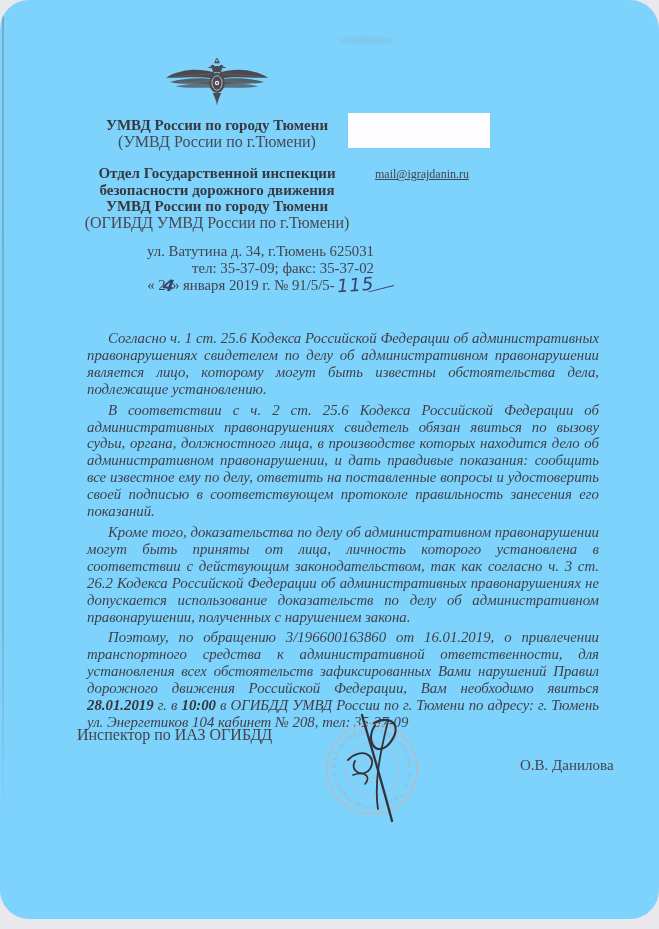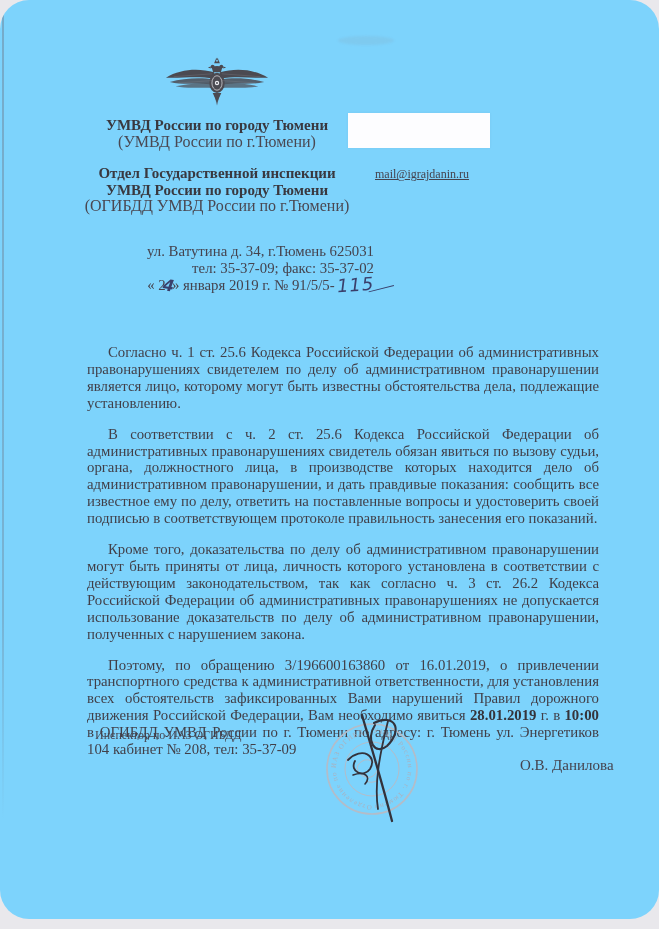--- a/index.html
+++ b/index.html
@@ -58,26 +58,26 @@
   }
   .pen-number::after{
     content:"";position:absolute;right:-20px;bottom:3px;width:26px;height:0;
     border-top:1.6px solid #3a3f6b;transform:rotate(-10deg);
   }
   
   .body-text{
     position:absolute;left:87px;top:330px;width:512px;
     font-size:14.8px;line-height:16.9px;text-align:justify;color:#413f48;
   }
-  .body-text p{margin:14px 0 4px 0;text-indent:21px;}
+  .body-text p{margin:0 0 4px 0;text-indent:21px;font-style:italic;}
   .body-text b{color:#35343b;}
   
   .sig-title{
-    position:absolute;left:95px;top:726px;
-    font-size:12px;line-height:18px;color:#45434e;
+    position:absolute;left:77px;top:726px;
+    font-size:16px;line-height:18px;color:#45434e;
   }
   .sig-name{
     position:absolute;left:520px;top:757px;
     font-size:15px;color:#45434e;white-space:nowrap;
   }
   .stamp-wrap{position:absolute;left:318px;top:713px;width:115px;height:115px;}
 </style>
 </head>
 <body>
 
@@ -122,20 +122,21 @@
         <path d="M20,44 L100,38" fill="none"></path>
         <path d="M30,57 L100,52" fill="none"></path>
         <path d="M200,44 L120,38" fill="none"></path>
         <path d="M190,57 L120,52" fill="none"></path>
       </g>
     </svg>
     <div class="org-name">УМВД России по городу Тюмени</div>
     <div class="org-short">(УМВД России по г.Тюмени)</div>
     <div class="dept-block">
       <div class="org-name">Отдел Государственной инспекции</div>
+      <div class="org-name">безопасности дорожного движения</div>
       <div class="org-name">УМВД России по городу Тюмени</div>
       <div class="org-short">(ОГИБДД УМВД России по г.Тюмени)</div>
     </div>
   </div>
 
   <div class="header-right">
     <div class="redaction-box"></div>
     <span class="email">mail@igrajdanin.ru</span>
   </div>
 

